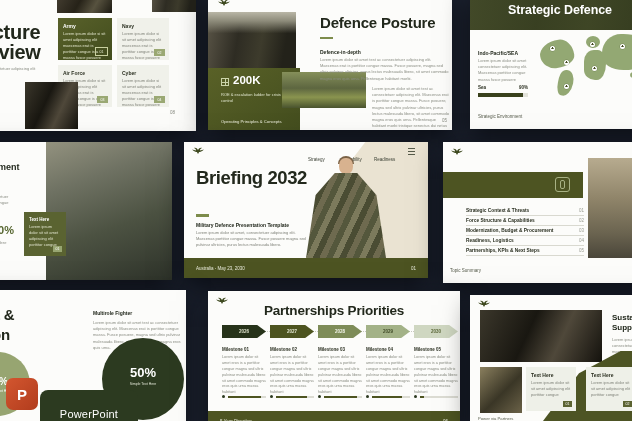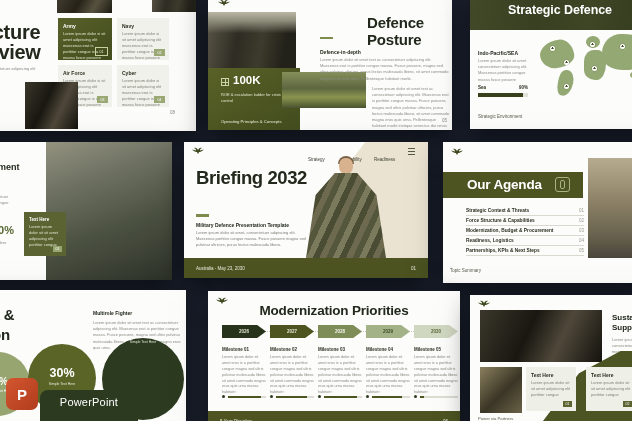--- a/index.html
+++ b/index.html
@@ -82,26 +82,26 @@
     <div class="abs gray" style="left:232px;top:144px;font-size:4.5px;">08</div>
   </div>
 
   <div class="slide" style="left:208px;top:-10px;width:244px;height:140px;">
     <svg class="abs" style="left:10px;top:9px;" width="12" height="8" viewBox="0 0 24 14">
         <path fill="#3f4a20" d="M12 5 C10 1 7 0 4 1 C7 2 8 3 8 6 L0 4 C4 8 8 9 10 9 L11 13 L12 10 L13 13 L14 9 C16 9 20 8 24 4 L16 6 C16 3 17 2 20 1 C17 0 14 1 12 5 Z"></path>
       </svg>
     <div class="photo ph-troops" style="left:0;top:22px;width:88px;height:56px;"></div>
     <div class="abs" style="left:0;top:78px;width:92px;height:62px;background:linear-gradient(145deg,#596127,#434d1e);">
       <div class="abs" style="left:13px;top:10px;width:8px;height:8px;border:1px solid #cad3a8;box-sizing:border-box;background:linear-gradient(#cad3a8,#cad3a8) 50% 0/1px 100% no-repeat,linear-gradient(#cad3a8,#cad3a8) 0 50%/100% 1px no-repeat;"></div>
-      <div class="abs b wh" style="left:25px;top:6px;font-size:11.5px;">100K</div>
+      <div class="abs b wh" style="left:25px;top:6px;font-size:11.5px;">200K</div>
       <div class="abs" style="left:13px;top:24px;width:62px;font-size:4px;line-height:1.5;color:#dfe4cc;">ROE &amp; escalation ladder for crisis control</div>
       <div class="abs" style="left:13px;top:51px;font-size:4.2px;color:#eef0dd;">Operating Principles &amp; Concepts</div>
     </div>
     <div class="photo ph-field" style="left:74px;top:82px;width:84px;height:36px;"></div>
-    <div class="abs b" style="left:112px;top:24px;font-size:15px;letter-spacing:-.2px;margin-left:47px;">Defence Posture</div>
+    <div class="abs b" style="left:112px;top:24px;font-size:15px;letter-spacing:-.2px;">Defence Posture</div>
     <div class="abs" style="left:112px;top:47px;width:13px;height:2px;background:#7d8c4b;"></div>
     <div class="abs b" style="left:112px;top:59px;font-size:5px;">Defence-in-depth</div>
     <div class="abs tiny" style="left:112px;top:67px;width:130px;">Lorem ipsum dolor sit amet test ac consectetuer adipiscing elit. Maecenas erat is porttitor congue massa. Fusce posuere, magna sed ultrix pulvinar ultricies, purus lectus malesuada libero, sit amet commodo magna eros quis urna. Pellentesque habitant morbi.</div>
     <div class="abs tiny" style="left:164px;top:96px;width:78px;">Lorem ipsum dolor sit amet test ac consectetuer adipiscing elit. Maecenas erat is porttitor congue massa. Fusce posuere, magna sed ultrix pulvinar ultricies, purus lectus malesuada libero, sit amet commodo magna eros quis urna. Pellentesque habitant morbi tristique senectus dui netus et malesuada fames ac turpis egestas.</div>
     <div class="abs gray" style="left:234px;top:128px;font-size:4.5px;">05</div>
   </div>
 
   <div class="slide" style="left:470px;top:-12px;width:200px;height:141px;">
     <div class="abs" style="left:0;top:0;width:200px;height:42px;background:linear-gradient(rgba(56,64,32,.8),rgba(56,64,32,.8)),linear-gradient(100deg,#6b6f4a,#3b3f28 35%,#585c3a 60%,#2e3220 85%);">
       <div class="abs b wh" style="left:38px;top:15px;font-size:12.5px;letter-spacing:-.1px;">Strategic Defence</div>
@@ -172,21 +172,20 @@
       <span>01</span>
     </div>
   </div>
 
   <div class="slide" style="left:443px;top:142px;width:210px;height:141px;">
     <svg class="abs" style="left:8px;top:6px;" width="12" height="8" viewBox="0 0 24 14">
         <path fill="#3f4a20" d="M12 5 C10 1 7 0 4 1 C7 2 8 3 8 6 L0 4 C4 8 8 9 10 9 L11 13 L12 10 L13 13 L14 9 C16 9 20 8 24 4 L16 6 C16 3 17 2 20 1 C17 0 14 1 12 5 Z"></path>
       </svg>
     <div class="photo ph-desert" style="left:145px;top:16px;width:65px;height:100px;"></div>
     <div class="abs" style="left:0;top:30px;width:140px;height:26px;background:#4d5422;">
-      <div class="abs b wh" style="left:24px;top:5px;font-size:13.5px;letter-spacing:-.2px;">Our Agenda</div>
       <div class="abs" style="left:112px;top:5px;width:15px;height:15px;border:1px solid #a8b284;border-radius:3px;box-sizing:border-box;">
         <div style="width:5px;height:9px;margin:2px auto;border:1px solid #a8b284;border-radius:2px;box-sizing:border-box;"></div>
       </div>
     </div>
     <div class="abs" style="left:23px;top:64px;width:118px;">
       <div class="agrow">
           <span class="al">Strategic Context &amp; Threats</span>
           <span class="an">01</span>
         </div>
       <div class="agrow">
@@ -211,40 +210,37 @@
 
   <div class="slide" style="left:-78px;top:290px;width:264px;height:140px;">
     <div class="abs b" style="left:28px;top:16px;font-size:15px;letter-spacing:-.3px;">Budget &amp;</div>
     <div class="abs b" style="left:-10px;top:36px;font-size:15px;letter-spacing:-.3px;">Modernization</div>
     <div class="abs b" style="left:171px;top:20px;font-size:5px;">Multirole Fighter</div>
     <div class="abs tiny" style="left:171px;top:30px;width:92px;">Lorem ipsum dolor sit amet test ac consectetuer adipiscing elit. Maecenas erat is porttitor congue massa. Fusce posuere, magna sed ultrix pulvinar malesuada libero, sit amet commodo magna eros quis urna.</div>
     <div class="abs" style="left:44px;top:62px;width:64px;height:64px;border-radius:50%;background:#97a571;text-align:center;color:#fff;">
       <div class="b" style="font-size:10px;margin-top:24px;">75%</div>
       <div style="font-size:3.5px;margin-top:2px;">Simple Text Here</div>
     </div>
-    <div class="abs" style="left:106px;top:54px;width:68px;height:68px;border-radius:50%;background:#5b6427;text-align:center;color:#fff;">
-      <div class="b" style="font-size:12.5px;margin-top:22px;">30%</div>
-      <div style="font-size:3.5px;margin-top:2px;color:#e3e7d2;">Simple Text Here</div>
-    </div>
     <div class="abs" style="left:180px;top:48px;width:82px;height:82px;border-radius:50%;background:#2c3a20;text-align:center;color:#fff;">
+      <div class="b" style="font-size:13px;margin-top:27px;">50%</div>
       <div style="font-size:3.5px;margin-top:2px;color:#dfe3d2;">Simple Text Here</div>
     </div>
     <div class="abs" style="left:118px;top:100px;width:98px;height:40px;background:#2c3a20;border-radius:8px 8px 0 0;display:flex;align-items:flex-start;justify-content:center;">
-      <span class="wh" style="font-size:11px;margin-top:6px;letter-spacing:.2px;">PowerPoint</span>
+      <span class="wh" style="font-size:11px;margin-top:18px;letter-spacing:.2px;">PowerPoint</span>
     </div>
     <div class="abs" style="left:84px;top:88px;width:32px;height:32px;border-radius:7px;background:linear-gradient(135deg,#d3562f,#b13c1d);display:flex;align-items:center;justify-content:center;">
       <span class="b wh" style="font-size:15px;">P</span>
     </div>
   </div>
 
   <div class="slide" style="left:208px;top:291px;width:252px;height:140px;">
     <svg class="abs" style="left:8px;top:6px;" width="12" height="8" viewBox="0 0 24 14">
         <path fill="#3f4a20" d="M12 5 C10 1 7 0 4 1 C7 2 8 3 8 6 L0 4 C4 8 8 9 10 9 L11 13 L12 10 L13 13 L14 9 C16 9 20 8 24 4 L16 6 C16 3 17 2 20 1 C17 0 14 1 12 5 Z"></path>
       </svg>
-    <div class="abs b" style="left:0;top:12px;width:252px;text-align:center;font-size:13.5px;letter-spacing:-.2px;">Modernization Priorities</div>
+    <div class="abs b" style="left:0;top:12px;width:252px;text-align:center;font-size:13.5px;letter-spacing:-.2px;">Partnerships Priorities</div>
     <div class="abs" style="left:14px;top:40px;width:224px;border-top:1px dotted #c8c8bf;"></div>
     <div class="arrow" style="left:14px;top:34px;background:#27331a;color:#dfe3cd;">
         <span>2026</span>
       </div>
     <div class="arrow" style="left:62px;top:34px;background:#4d5420;color:#e4e8d3;">
         <span>2027</span>
       </div>
     <div class="arrow" style="left:110px;top:34px;background:#7e8c58;color:#f3f5ea;">
         <span>2028</span>
       </div>

